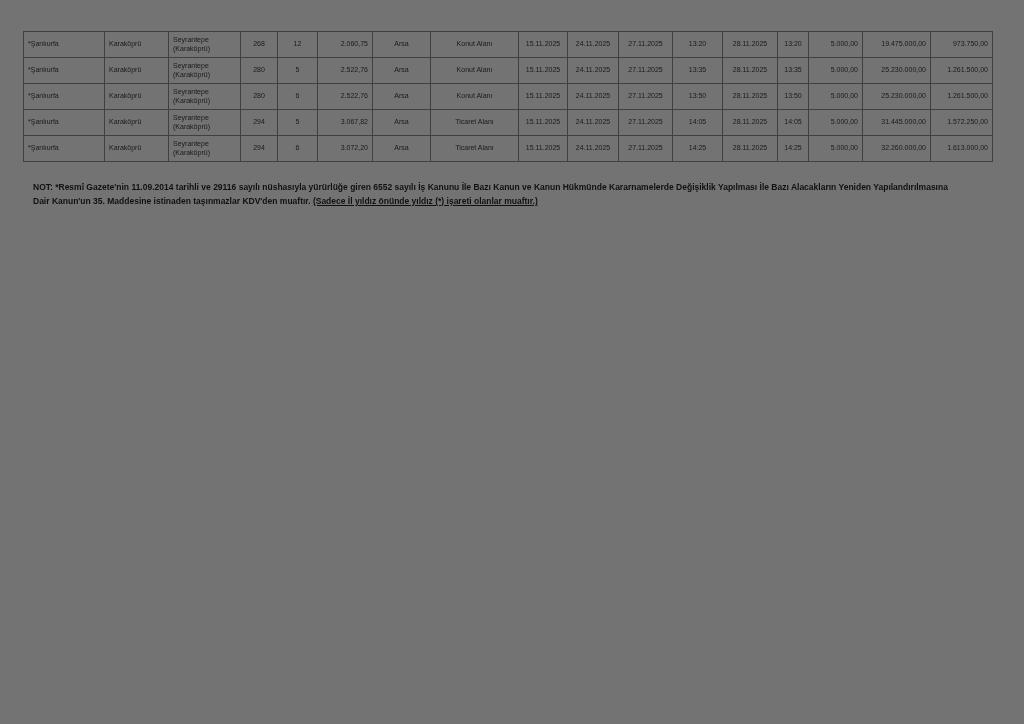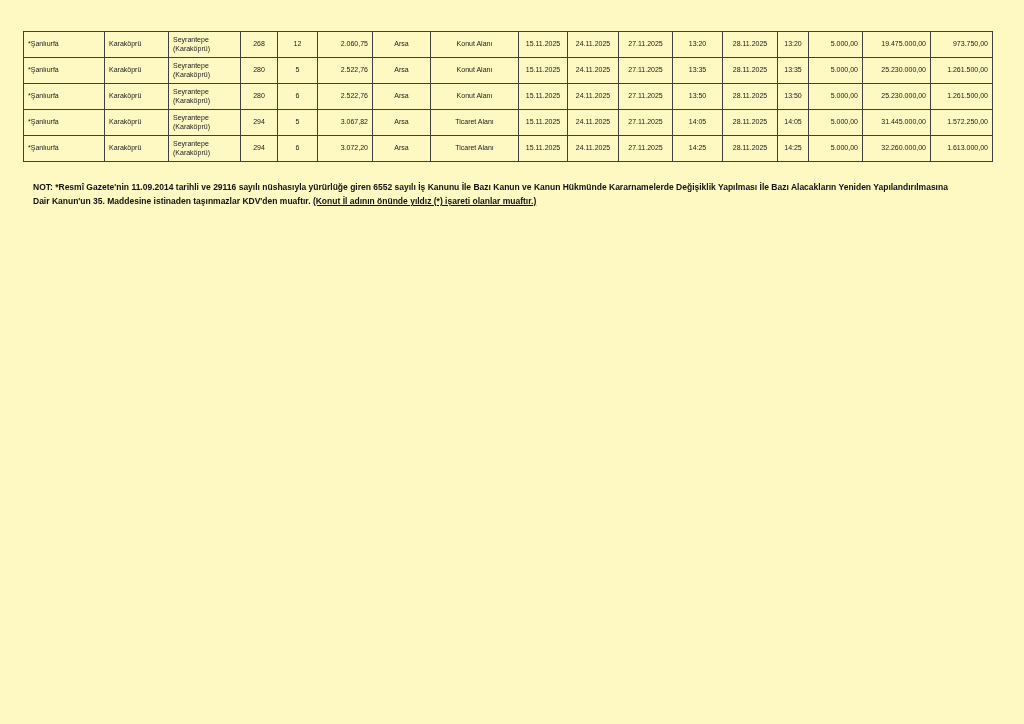--- a/index.html
+++ b/index.html
@@ -5,21 +5,21 @@
   * { margin: 0; padding: 0; box-sizing: border-box; }
   html, body {
     width: 1024px; height: 724px;
     background: #ffffff;
     font-family: "Liberation Sans", sans-serif;
     color: #1a1a1a;
   }
   .page {
     position: relative;
     width: 1024px; height: 724px;
-    background: #fef9c3;
+    background: #737373;
     overflow: hidden;
   }
 
   
   table.auction {
     position: absolute;
     left: 23px; top: 31px;
     width: 969px;
     border-collapse: collapse;
     table-layout: fixed;
@@ -194,16 +194,16 @@
           <td class="a-c">14:25</td>
           <td class="a-r">5.000,00</td>
           <td class="a-r">32.260.000,00</td>
           <td class="a-r">1.613.000,00</td>
         </tr>
       </tbody>
   </table>
 
   <div class="note">
     <div>NOT: *Resmî Gazete'nin 11.09.2014 tarihli ve 29116 sayılı nüshasıyla yürürlüğe giren 6552 sayılı İş Kanunu İle Bazı Kanun ve Kanun Hükmünde Kararnamelerde Değişiklik Yapılması İle Bazı Alacakların Yeniden Yapılandırılmasına</div>
-    <div><span>Dair Kanun'un 35. Maddesine istinaden taşınmazlar KDV'den muaftır. </span><span class="underline">(Konut İl adının önünde yıldız (*) işareti olanlar muaftır.)</span></div>
+    <div><span>Dair Kanun'un 35. Maddesine istinaden taşınmazlar KDV'den muaftır. </span><span class="underline">(Sadece İl yıldız önünde yıldız (*) işareti olanlar muaftır.)</span></div>
   </div>
 
 </div>
 
 </body></html>

